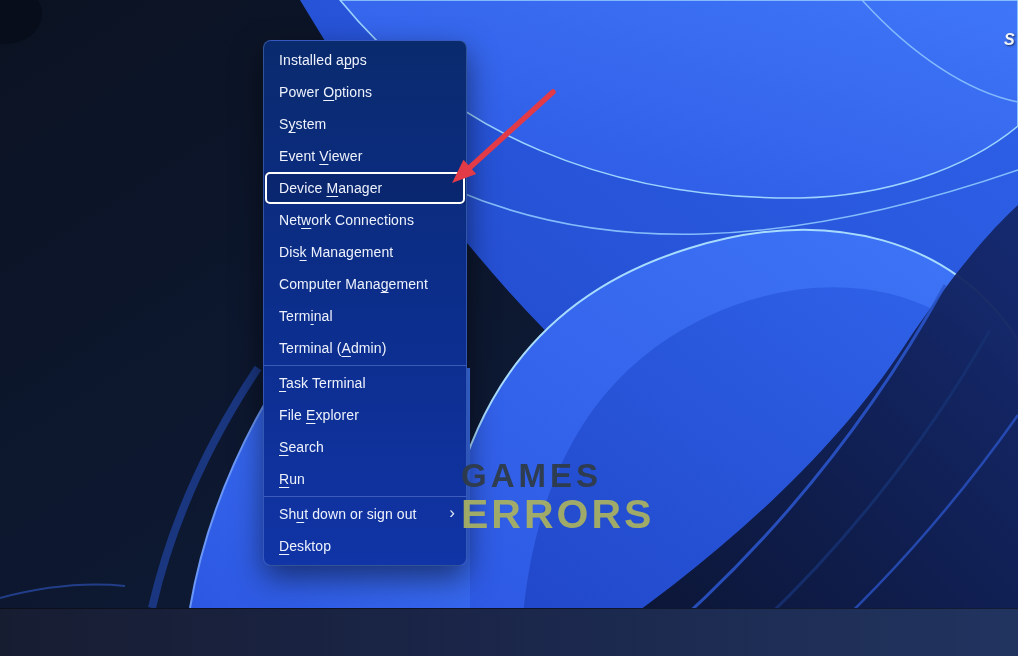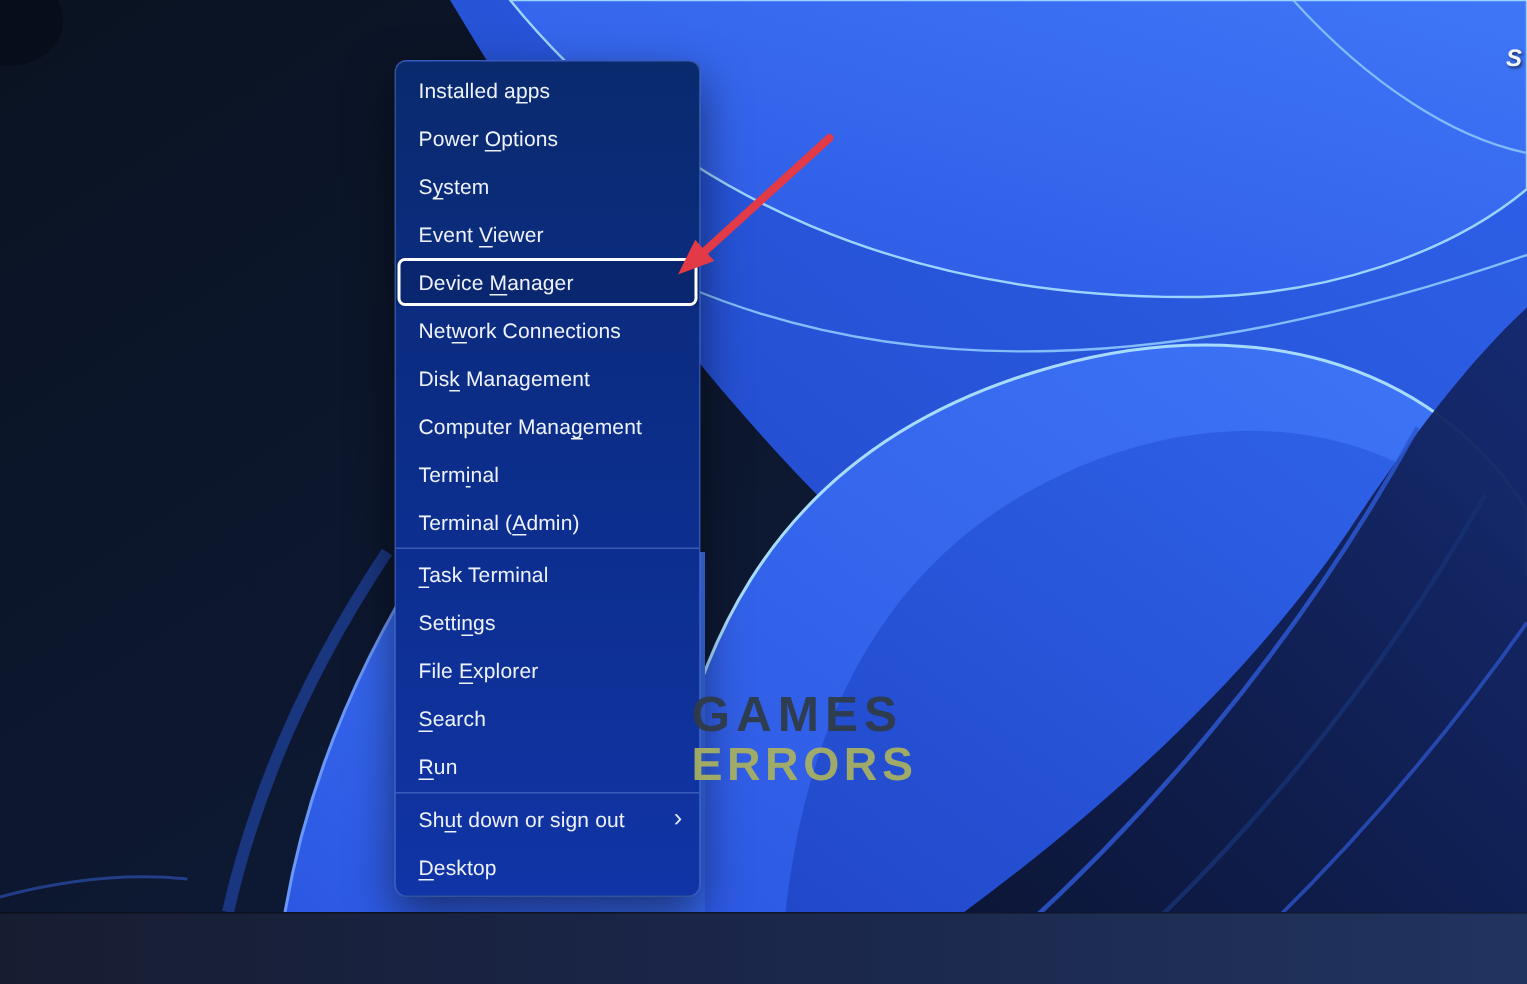--- a/index.html
+++ b/index.html
@@ -6,21 +6,21 @@
   body{
     width:1018px;height:656px;overflow:hidden;position:relative;
     background:#0b1222;
     font-family:"Liberation Sans","DejaVu Sans",sans-serif;
     -webkit-font-smoothing:antialiased;
   }
   .wallpaper{position:absolute;inset:0;z-index:0;}
   
   .watermark{position:absolute;left:436px;top:459px;z-index:40;line-height:1;pointer-events:none;margin-left:25px;}
   .wm1{font-size:33px;font-weight:bold;letter-spacing:4px;color:rgba(47,59,72,.95);}
-  .wm2{font-size:31px;font-weight:bold;letter-spacing:3px;color:rgba(170,178,95,.92);margin-top:2px;}
+  .wm2{font-size:41px;font-weight:bold;letter-spacing:3px;color:rgba(170,178,95,.92);margin-top:2px;}
   .corner-s{position:absolute;left:1004px;top:31px;z-index:5;color:#f2f5fa;font-size:16px;
     font-weight:bold;font-style:italic;text-shadow:1px 1px 2px rgba(0,0,0,.6);}
   
   .context-menu{
     position:absolute;left:263px;top:40px;width:204px;z-index:30;
     box-sizing:border-box;padding:3px 0;border-radius:8px;
     background:linear-gradient(180deg,#0a2a6e 0%,#0c2e8e 55%,#1134a6 100%);
     border:1px solid rgba(120,160,235,.35);
     box-shadow:0 12px 30px rgba(0,0,0,.5);
   }
@@ -118,23 +118,20 @@
       <span class="mi-text"><span>Term</span><span class="mn">i</span><span>nal</span></span>
     </div>
     <div class="menu-item">
       <span class="mi-text"><span>Terminal (</span><span class="mn">A</span><span>dmin)</span></span>
     </div>
     <div class="menu-sep"></div>
     <div class="menu-item">
       <span class="mi-text"><span></span><span class="mn">T</span><span>ask Terminal</span></span>
     </div>
     <div class="menu-item">
-      <span class="mi-text"><span>Setti</span><span class="mn">n</span><span>gs</span></span>
-    </div>
-    <div class="menu-item">
       <span class="mi-text"><span>File </span><span class="mn">E</span><span>xplorer</span></span>
     </div>
     <div class="menu-item">
       <span class="mi-text"><span></span><span class="mn">S</span><span>earch</span></span>
     </div>
     <div class="menu-item">
       <span class="mi-text"><span></span><span class="mn">R</span><span>un</span></span>
     </div>
     <div class="menu-sep"></div>
     <div class="menu-item">

